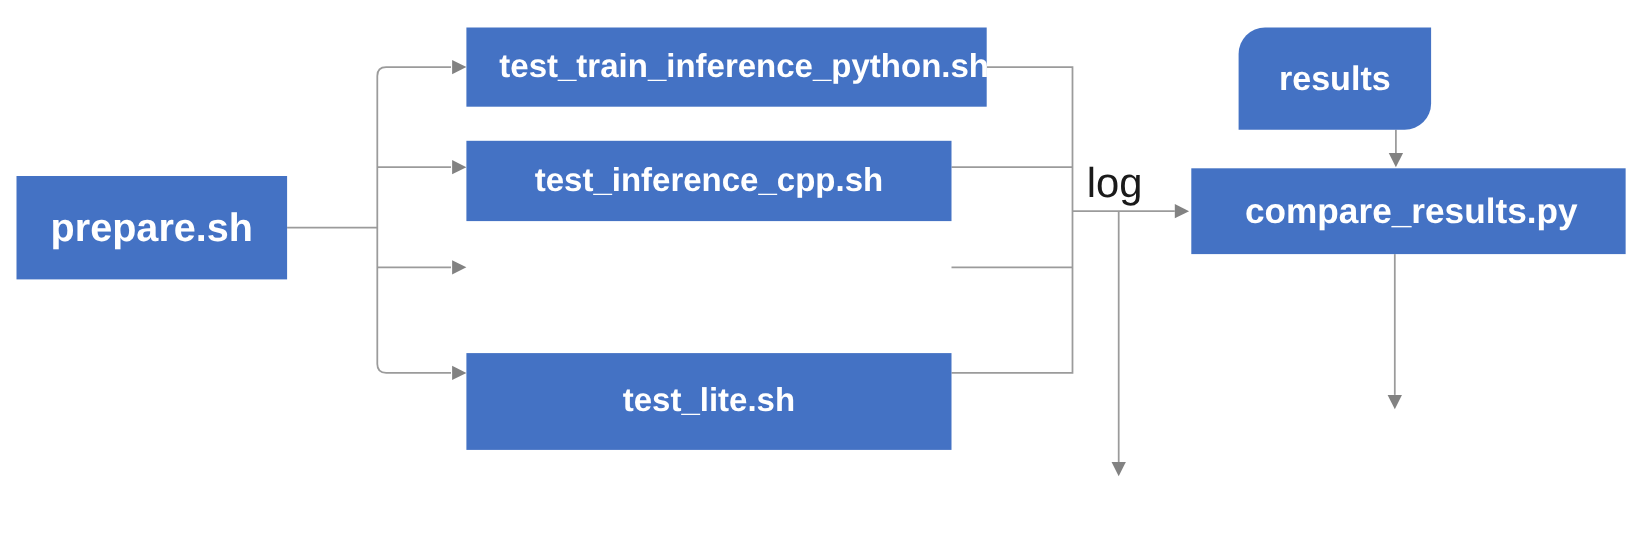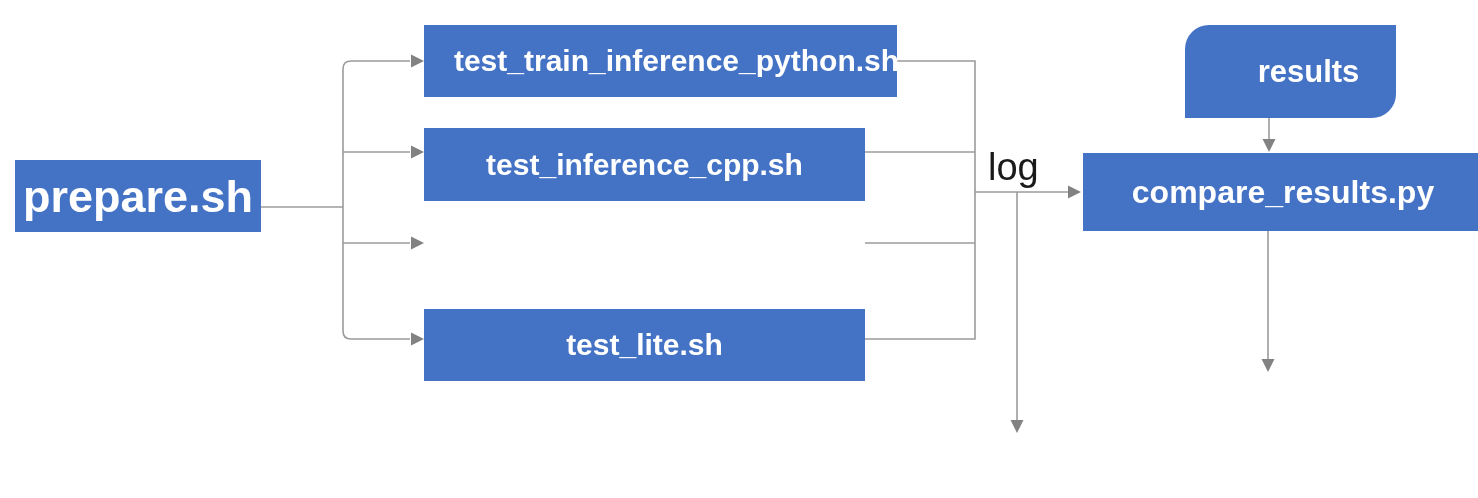--- a/index.html
+++ b/index.html
@@ -23,27 +23,27 @@
   .node{
     position:absolute;
     background:var(--node-fill);
     color:var(--node-text);
     font-weight:bold;
     display:flex;align-items:center;justify-content:center;
     text-align:center;
     white-space:nowrap;
     line-height:1;
   }
-  .n-prepare{left:15px;top:160px;width:246px;height:72px;font-size:45px;}
+  .n-prepare{left:15px;top:160px;width:246px;height:94px;font-size:36px;}
   .n-test{left:424px;width:441px;font-size:30px;}
   .n-test1{top:25px;height:72px;padding-left:32px;}
   .n-test2{top:116px;height:73px;margin-top:12px;}
   .n-test3{top:207px;height:73px;}
-  .n-test4{top:309px;height:72px;}
-  .n-results{left:1185px;top:25px;width:175px;height:93px;font-size:31px;border-radius:24px 0 24px 0;padding-left:36px;}
+  .n-test4{top:321px;height:88px;}
+  .n-results{left:1126px;top:25px;width:175px;height:93px;font-size:31px;border-radius:24px 0 24px 0;}
   .n-compare{left:1083px;top:153px;width:400px;height:78px;font-size:32px;}
   .lbl-log{
     position:absolute;left:988px;top:147px;
     font-size:38px;color:var(--log-text);line-height:1.1;
   }
   .caption{
     position:absolute;
     font-size:36px;font-weight:bold;
     color:var(--caption-red);
     transform:translateX(-50%);

